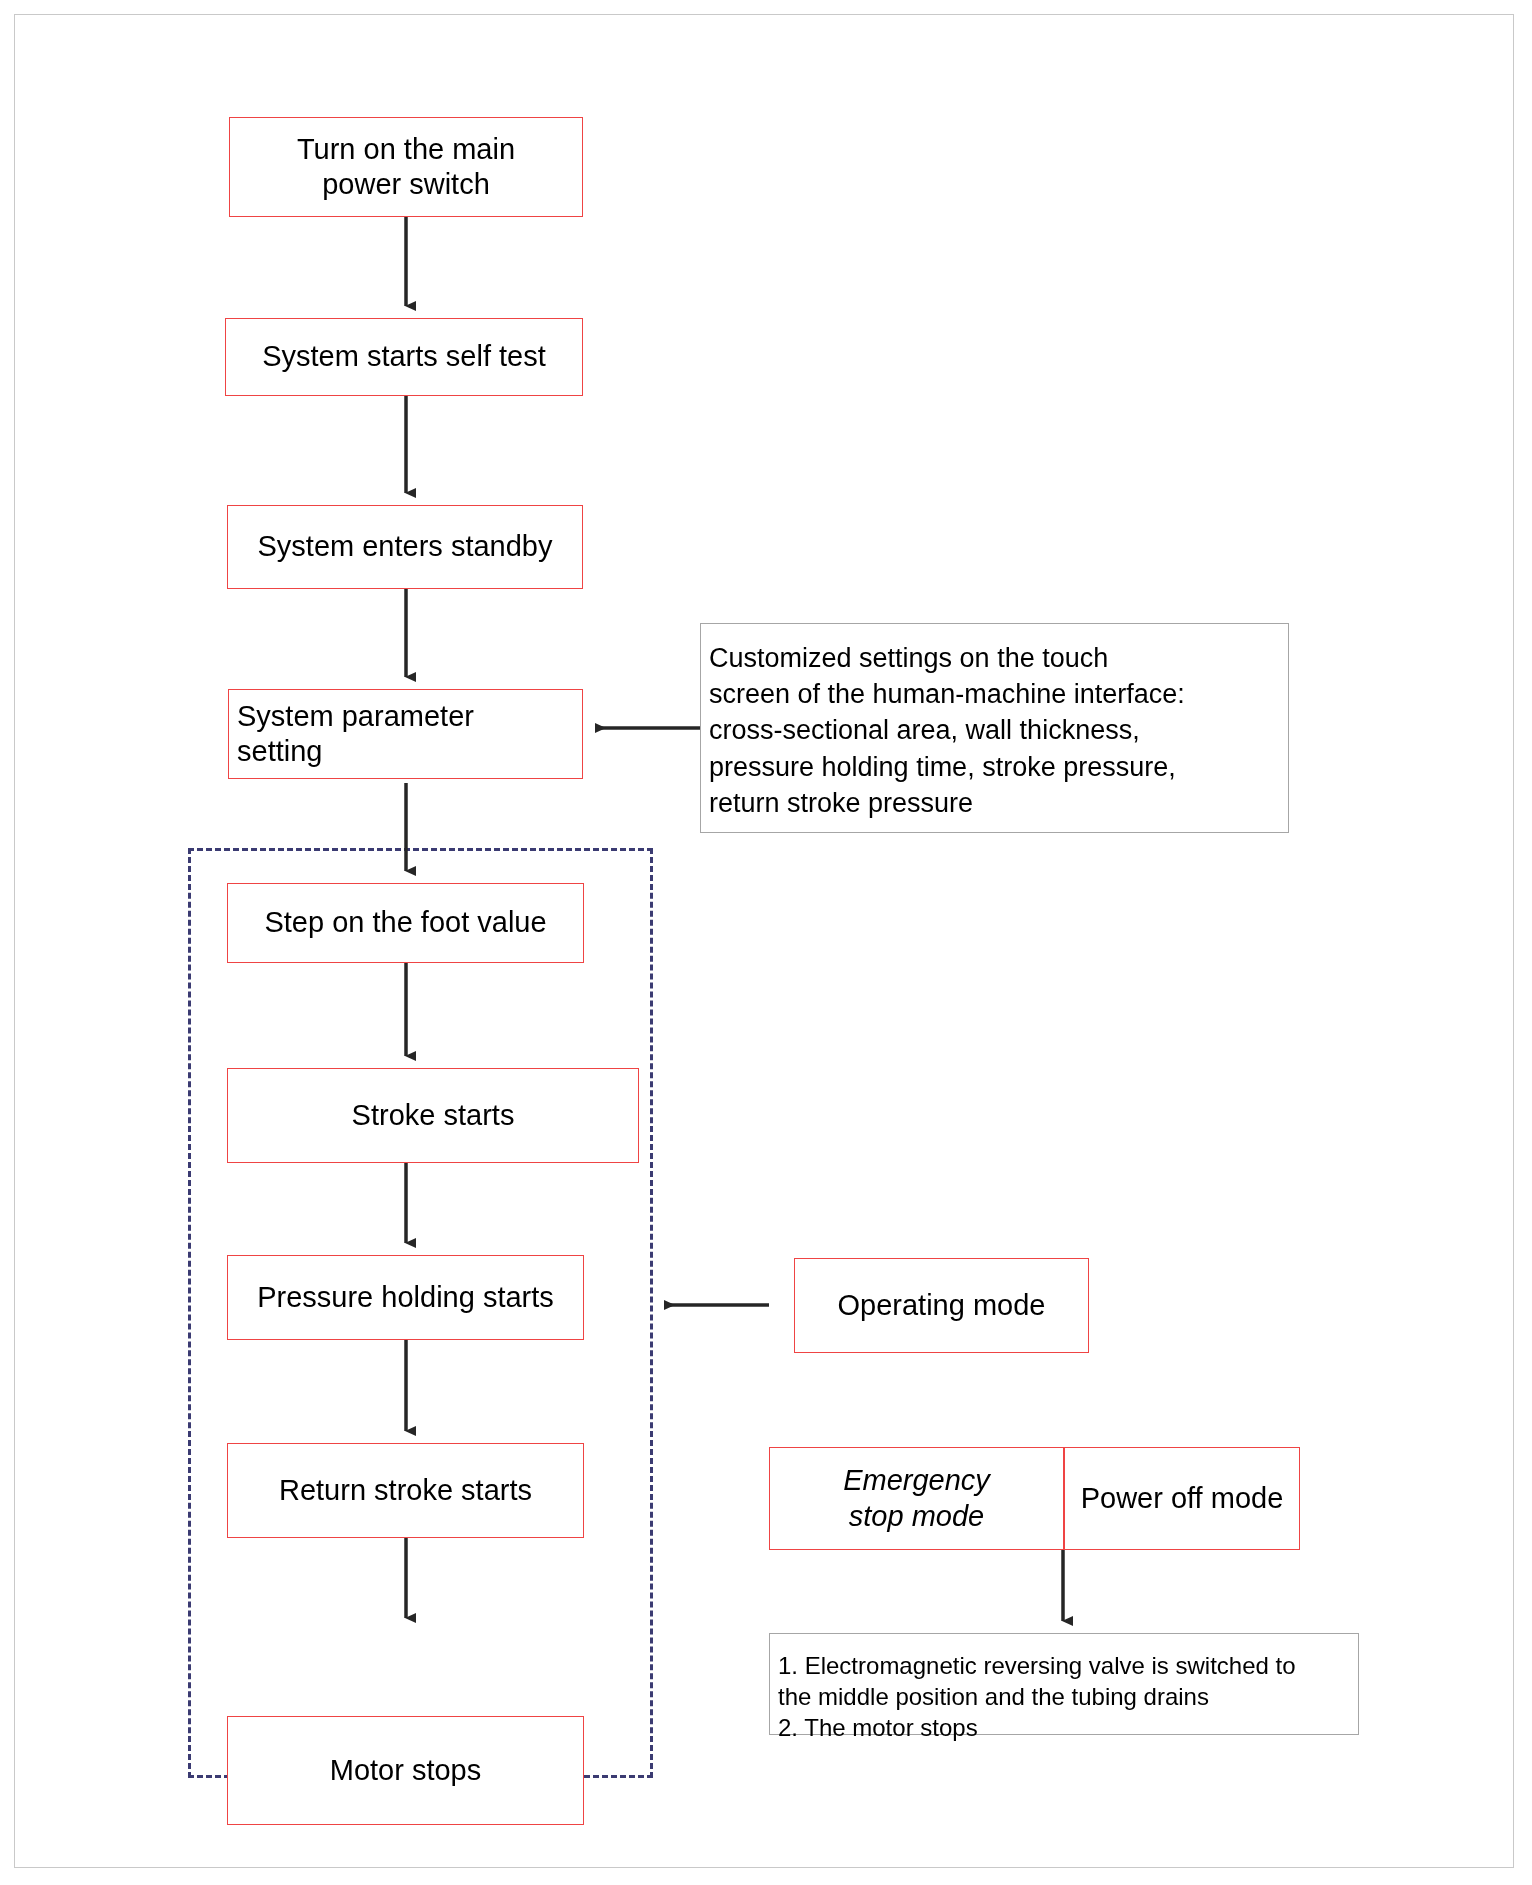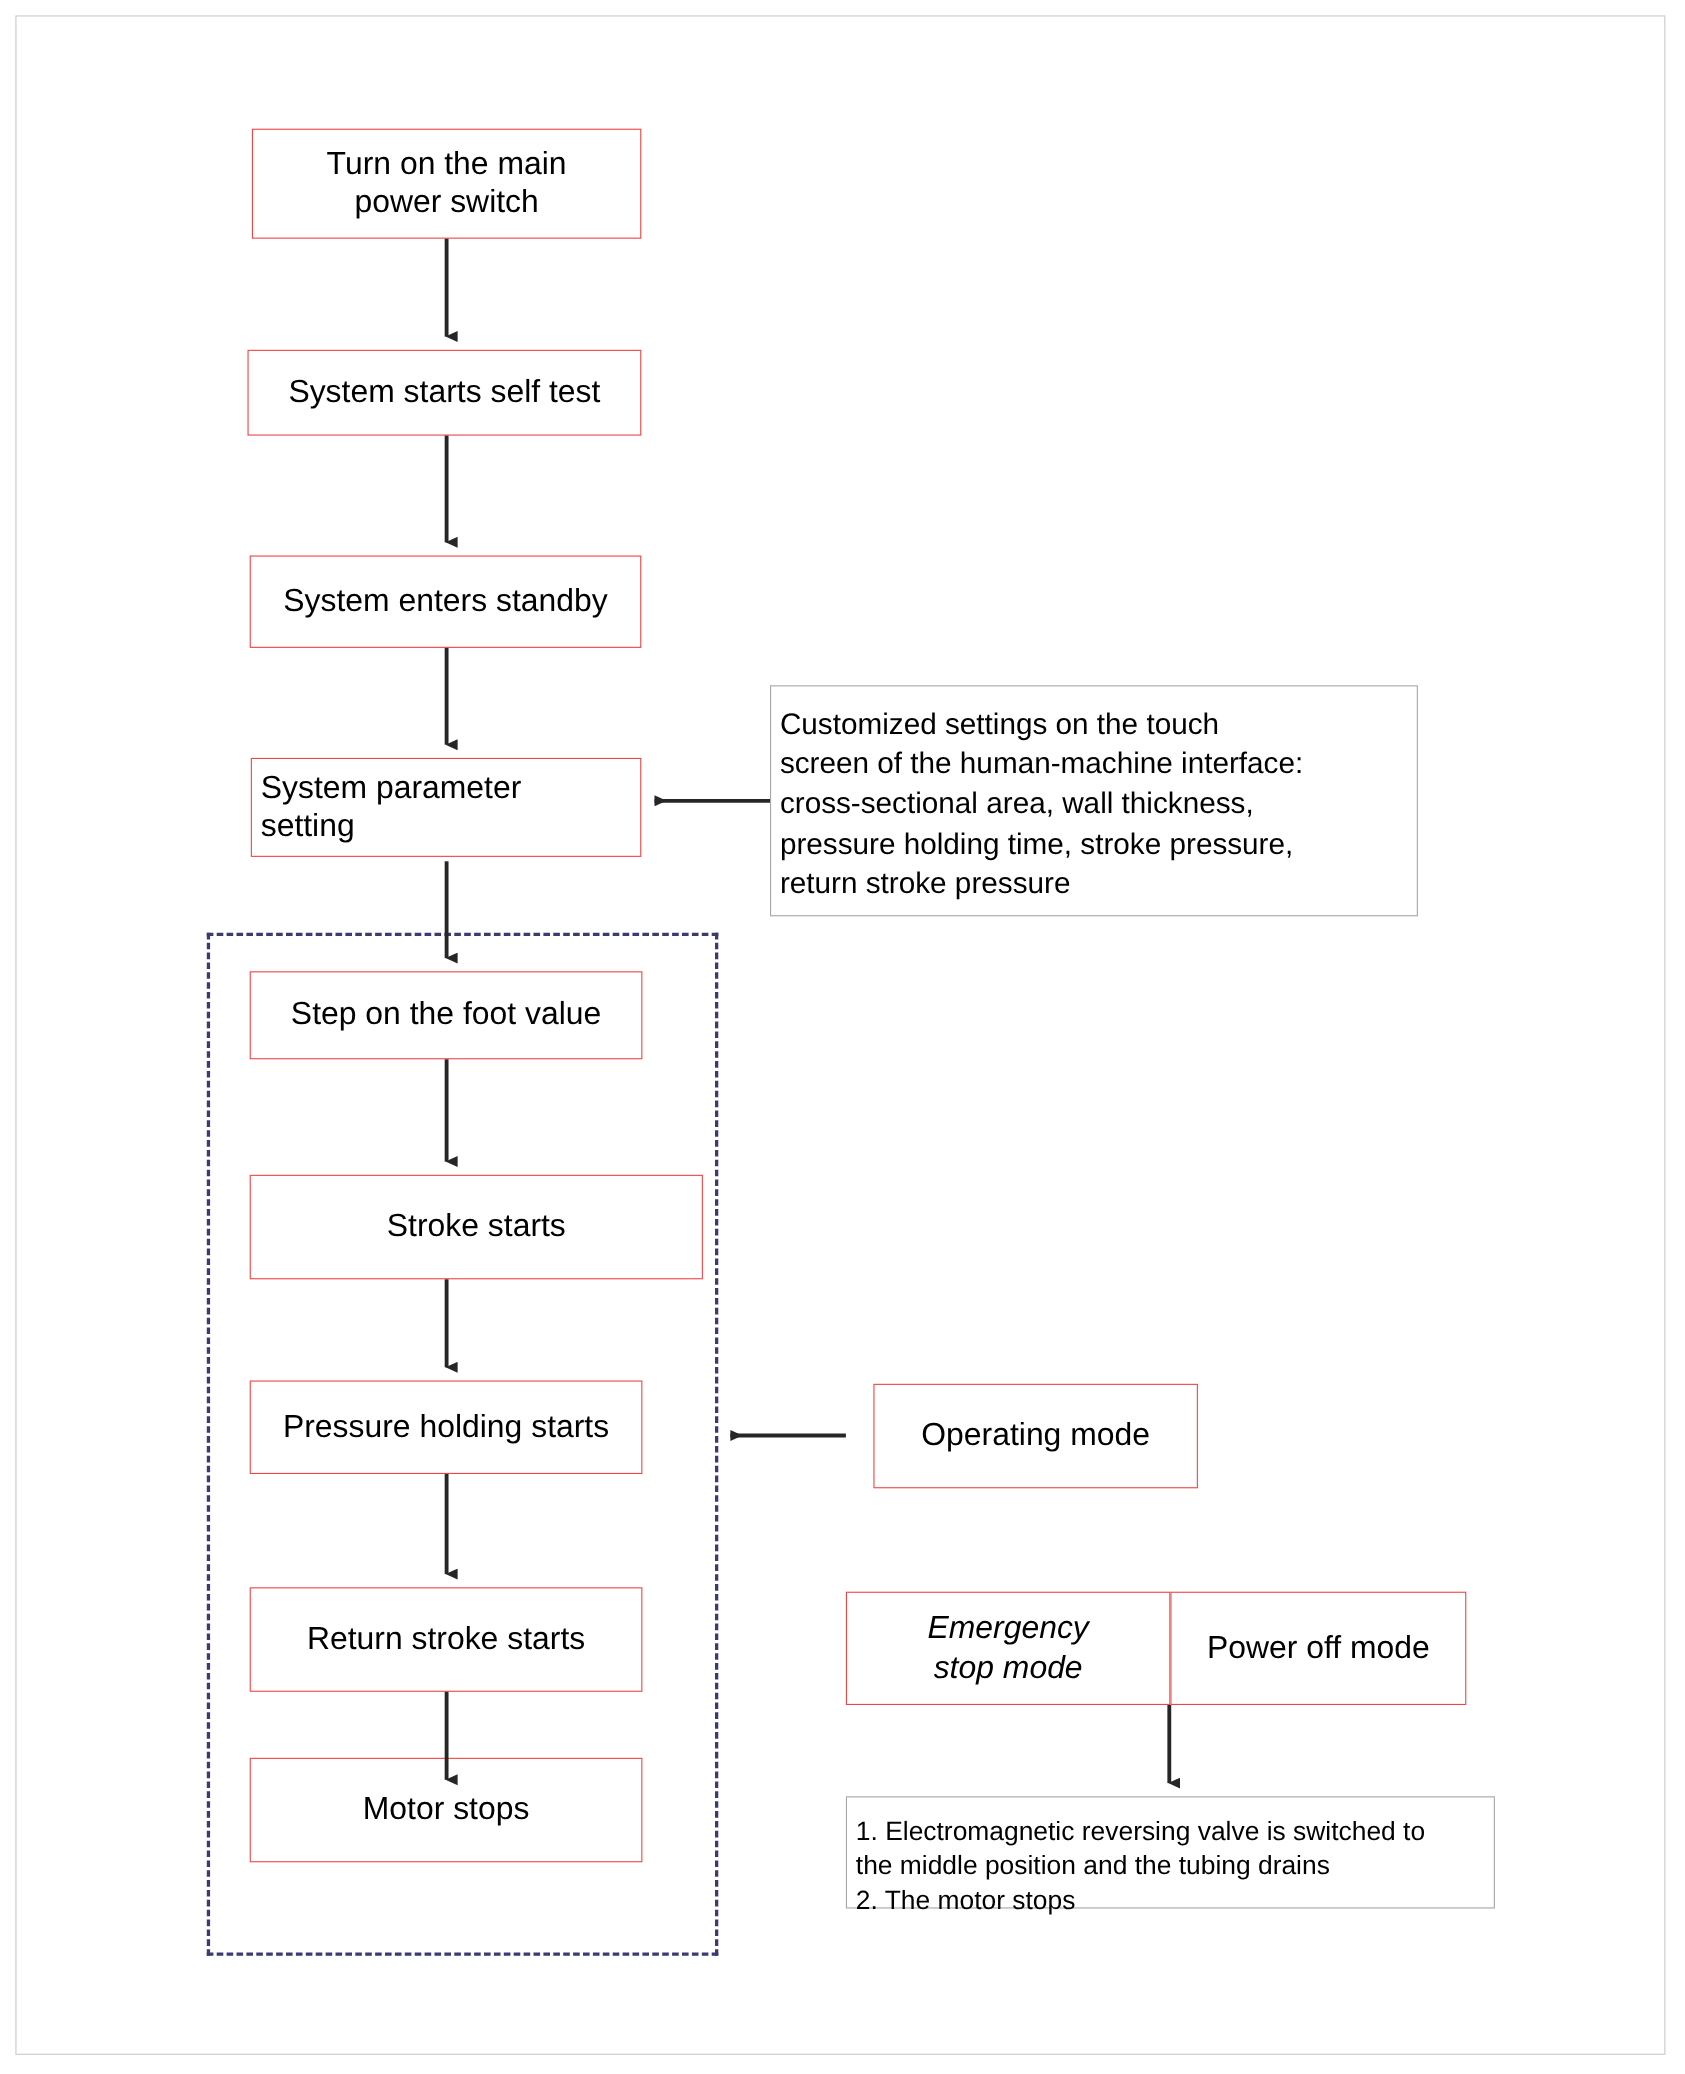--- a/index.html
+++ b/index.html
@@ -103,34 +103,34 @@
 setting</div>
 
   <div class="node" style="left:227px; top:883px; width:357px; height:80px;">Step on the foot value</div>
 
   <div class="node" style="left:227px; top:1068px; width:412px; height:95px;">Stroke starts</div>
 
   <div class="node" style="left:227px; top:1255px; width:357px; height:85px;">Pressure holding starts</div>
 
   <div class="node" style="left:227px; top:1443px; width:357px; height:95px;">Return stroke starts</div>
 
-  <div class="node" style="left:227px; top:1598px; width:357px; height:95px;">Motor stops</div>
+  <div class="node" style="left:227px; top:1716px; width:357px; height:109px;">Motor stops</div>
 
   <div class="note" style="left:700px; top:623px; width:589px; height:210px;">Customized settings on the touch
 screen of the human-machine interface:
 cross-sectional area, wall thickness,
 pressure holding time, stroke pressure,
 return stroke pressure</div>
 
   <div class="node" style="left:794px; top:1258px; width:295px; height:95px;">Operating mode</div>
 
   <div class="node" style="left:769px; top:1447px; width:295px; height:103px;font-style:italic;">Emergency
 stop mode</div>
 
-  <div class="node" style="left:1064px; top:1447px; width:269px; height:103px;">Power off mode</div>
+  <div class="node" style="left:1064px; top:1447px; width:236px; height:103px;">Power off mode</div>
 
   <div class="note note-small" style="left:769px; top:1633px; width:590px; height:102px;">1. Electromagnetic reversing valve is switched to
 the middle position and the tubing drains
 2. The motor stops</div>
 
   <svg id="connectors" viewBox="0 0 1532 1885" xmlns="http://www.w3.org/2000/svg">
     <defs>
       <marker id="arrowdown" markerWidth="14" markerHeight="14" refX="5" refY="10" orient="auto" markerUnits="userSpaceOnUse">
         <path d="M0,0 L10,0 L5,11 z" fill="#262626"></path>
       </marker>

